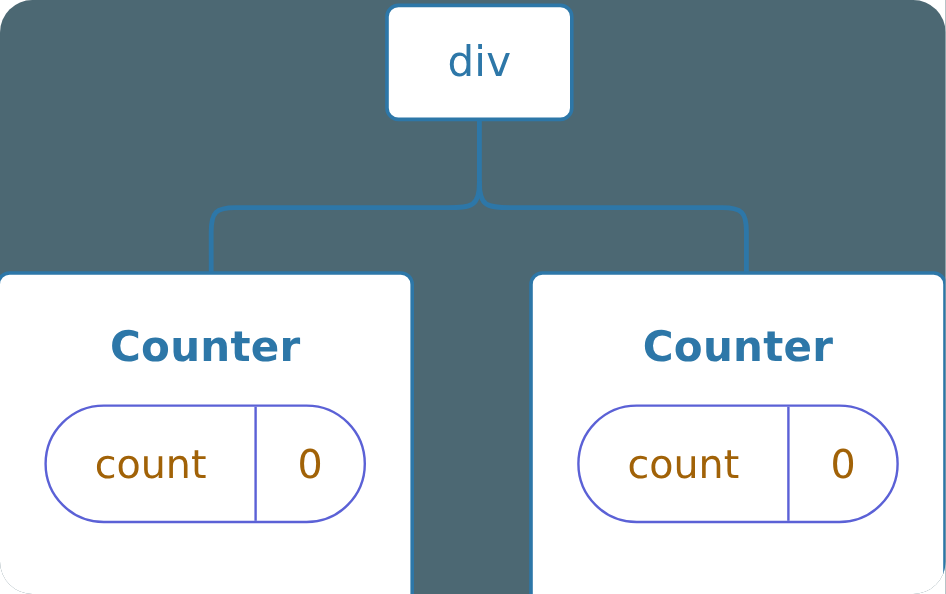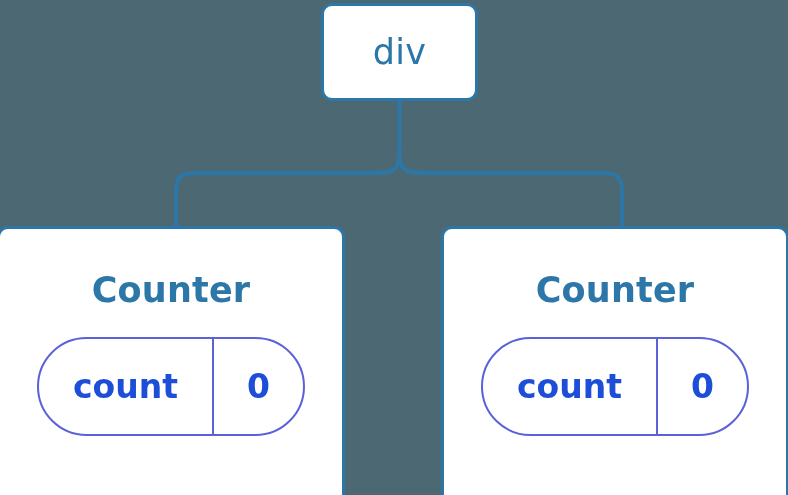--- a/index.html
+++ b/index.html
@@ -11,20 +11,21 @@
     height: 495px;
     overflow: hidden;
     font-family: "DejaVu Sans", sans-serif;
   }
   #stage {
     position: relative;
     width: 788px;
     height: 495px;
     background: #4c6873;
     overflow: hidden;
+    border-radius: 27px;
   }
 
   
   #connector {
     position: absolute;
     left: 0;
     top: 0;
     width: 788px;
     height: 495px;
     z-index: 1;
@@ -88,24 +89,24 @@
     border-radius: 50px;
     display: flex;
     align-items: stretch;
     background: #ffffff;
   }
   .pill-key,
   .pill-value {
     display: flex;
     align-items: center;
     justify-content: center;
-    color: #1d4ed8;
+    color: #a16207;
     font-size: 33px;
     line-height: 1;
-    font-weight: 700;
+    font-weight: 400;
   }
   .pill-key {
     flex: 0 0 173px;
   }
   .pill-value {
     flex: 1 1 auto;
     border-left: 2px solid #5b61d6;
   }
 </style>
 </head>

